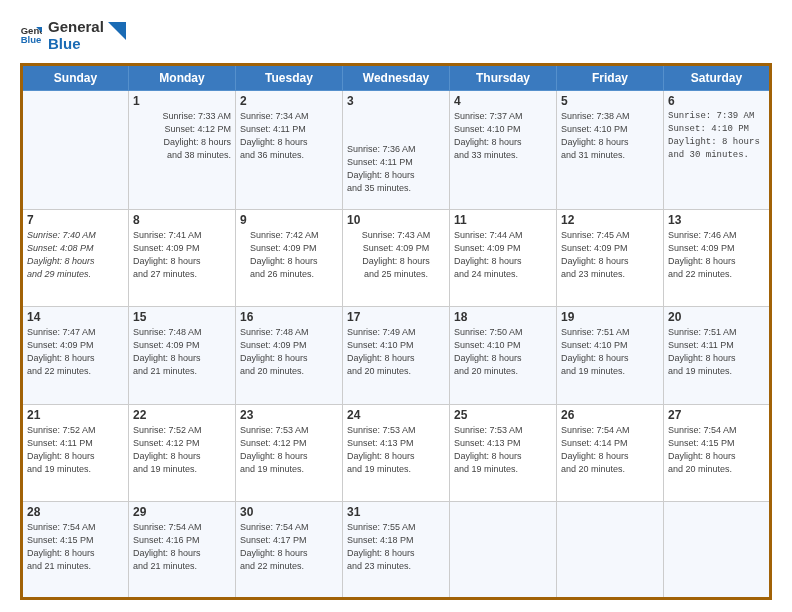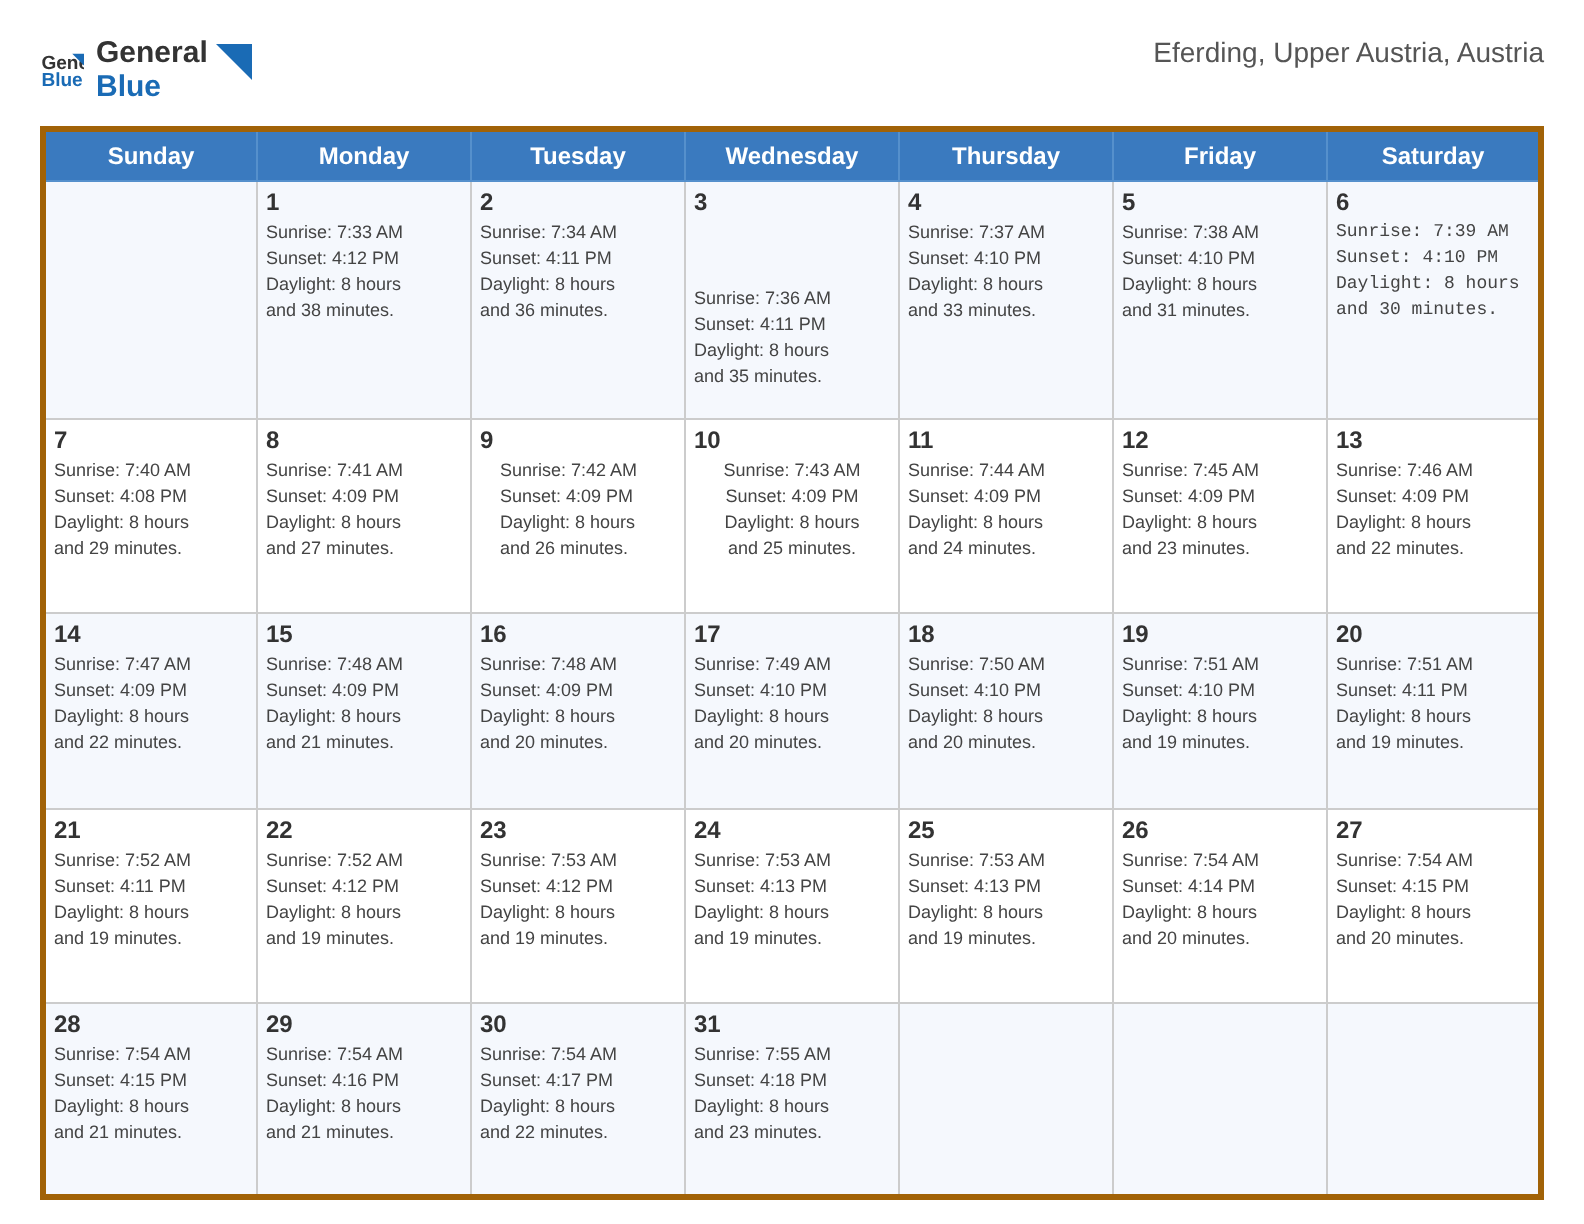--- a/index.html
+++ b/index.html
@@ -106,42 +106,41 @@
       </svg>
       <div style="display:flex;flex-direction:column;line-height:1.15;margin-left:4px;">
         <span class="logo-general" style="font-size:15px;font-weight:bold;color:#333;">General</span>
         <span class="logo-blue" style="font-size:15px;font-weight:bold;color:#1a6bb5;">Blue</span>
       </div>
       <svg width="18" height="18" viewBox="0 0 18 18" style="margin-left:2px;margin-top:-8px;">
         <polygon points="0,0 18,0 18,18" fill="#1a6bb5"></polygon>
       </svg>
     </div>
     <div class="title-block">
-      <div class="location">Eferding, Upper Austria, Austria</div>
     </div>
   </div>
 
   <table class="calendar">
     <thead>
       <tr>
       <th>Sunday</th>
           <th>Monday</th>
           <th>Tuesday</th>
           <th>Wednesday</th>
           <th>Thursday</th>
           <th>Friday</th>
           <th>Saturday</th>
         </tr>
     </thead>
     <tbody id="calendar-body">
     <tr class="week-row">
           <td class="empty"></td>
           <td>
             <span class="day-number">1</span>
-            <div class="day-info" style="white-space: pre-line;">Sunrise: 7:33 AM
+            <div class="day-info" style="white-space: pre-line; text-align: right;">Sunrise: 7:33 AM
 Sunset: 4:12 PM
 Daylight: 8 hours
 and 38 minutes.</div>
           </td>
           <td>
             <span class="day-number">2</span>
             <div class="day-info" style="white-space: pre-line;">Sunrise: 7:34 AM
 Sunset: 4:11 PM
 Daylight: 8 hours
 and 36 minutes.</div>
@@ -171,21 +170,21 @@
             <span class="day-number">6</span>
             <div class="day-info" style="white-space: pre-line; font-family: Liberation Mono, monospace;">Sunrise: 7:39 AM
 Sunset: 4:10 PM
 Daylight: 8 hours
 and 30 minutes.</div>
           </td>
         </tr>
         <tr class="week-row">
           <td>
             <span class="day-number">7</span>
-            <div class="day-info" style="white-space: pre-line;">Sunrise: 7:40 AM
+            <div class="day-info" style="white-space: pre-line; font-style: italic;">Sunrise: 7:40 AM
 Sunset: 4:08 PM
 Daylight: 8 hours
 and 29 minutes.</div>
           </td>
           <td>
             <span class="day-number">8</span>
             <div class="day-info" style="white-space: pre-line;">Sunrise: 7:41 AM
 Sunset: 4:09 PM
 Daylight: 8 hours
 and 27 minutes.</div>

